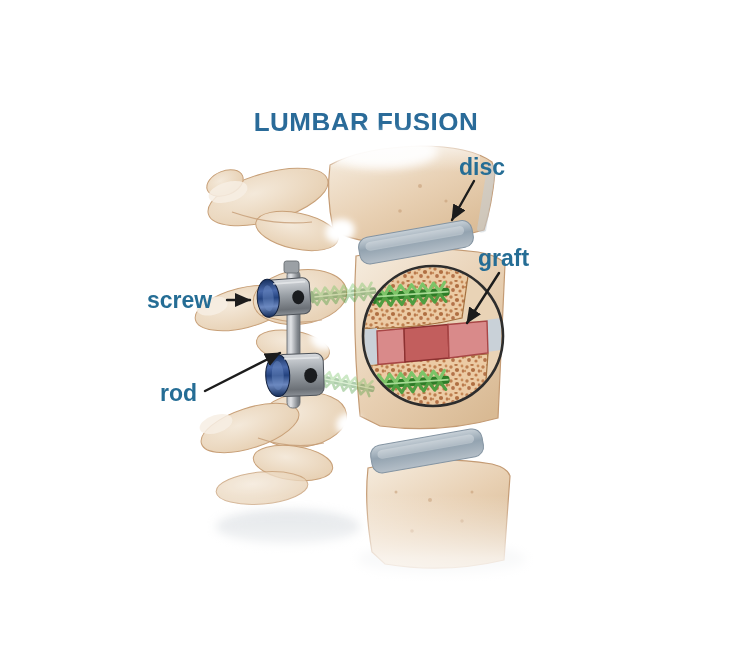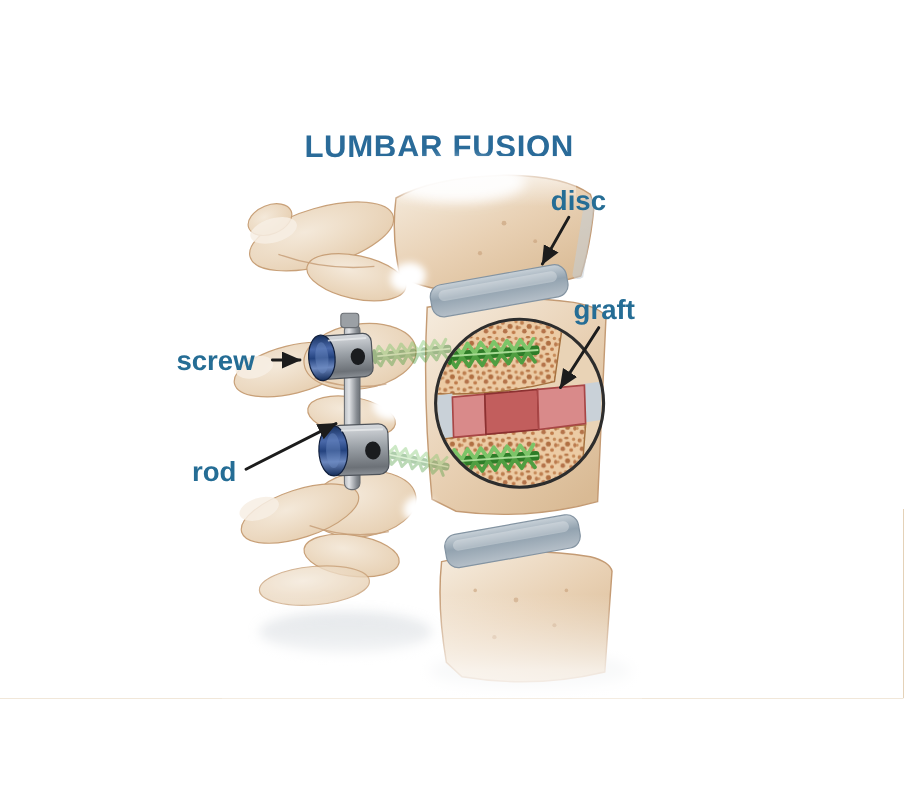--- a/index.html
+++ b/index.html
@@ -1,20 +1,20 @@
 <!DOCTYPE html>
 <html><head>
 <meta charset="utf-8">
 <style>
   html, body { margin: 0; padding: 0; background: #ffffff; }
   .stage {
     position: relative;
     width: 753px;
     height: 582px;
-    background: #a16207;
+    background: #e5e5e5;
     overflow: hidden;
     font-family: "Liberation Sans", sans-serif;
   }
   .stage svg { position: absolute; inset: 0; }
   text.fig-title {
     font-family: "Liberation Sans", sans-serif;
     font-weight: bold;
     font-size: 26px;
     letter-spacing: 0.5px;
     fill: #2a6b99;

